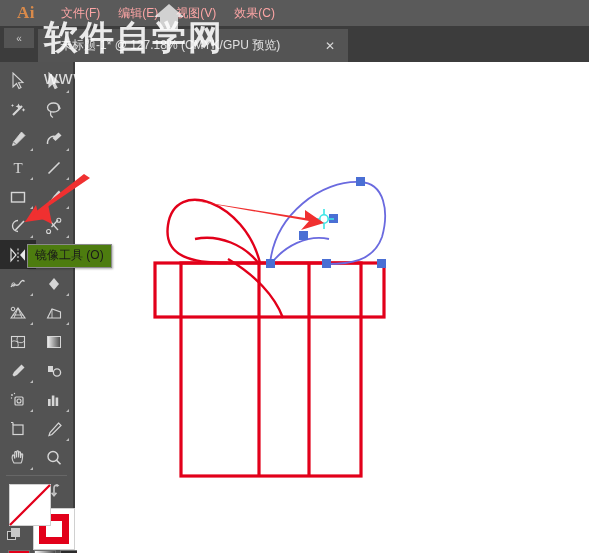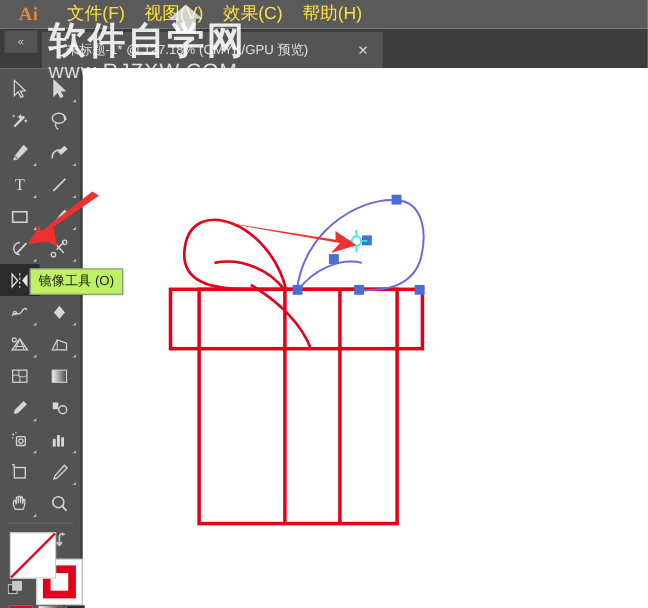--- a/index.html
+++ b/index.html
@@ -15,21 +15,21 @@
     position:absolute; left:0; top:0; width:589px; height:26px;
     background:#5a5a5a;
     display:flex; align-items:flex-end;
   }
   #ai-logo{
     width:52px; height:26px; display:flex; align-items:center; justify-content:center;
     color:#d98a4a; font-size:17px; font-weight:bold; letter-spacing:.5px;
     font-family:"Liberation Serif", serif;
   }
   .menu-item{
-    color:#fde047; font-size:16px; padding:0 9px; line-height:26px;
+    color:#fca5a5; font-size:12px; padding:0 9px; line-height:26px;
     white-space:nowrap; cursor:default;
   }
 
   
   #tabbar{
     position:absolute; left:0; top:26px; width:589px; height:36px;
     background:#3c3c3c;
   }
   #collapse-btn{
     position:absolute; left:4px; top:2px; width:30px; height:20px;
@@ -100,21 +100,21 @@
     position:absolute; left:8px; top:70px; display:flex; gap:4px;
   }
   .mode-box{ width:22px; height:22px; border:1px solid #6e6e6e; cursor:pointer; }
   #mode-color{ background:#e2001a; }
   #mode-gradient{ background:linear-gradient(90deg,#ffffff,#4a4a4a); }
   #mode-none{ background:#2b2b2b; position:relative; overflow:hidden; }
 
   
   #tooltip{
     position:absolute; left:27px; top:244px; z-index:60;
-    background:#bef264; border:1px solid #8a8a8a;
+    background:#4d7c0f; border:1px solid #8a8a8a;
     color:#1a1a1a; font-size:12px; padding:2px 7px 3px 7px;
     white-space:nowrap;
     box-shadow:1px 1px 2px rgba(0,0,0,.3);
   }
 
   
   #canvas{
     position:absolute; left:77px; top:62px; width:512px; height:491px;
     background:#ffffff; overflow:hidden;
   }
@@ -124,37 +124,37 @@
   #watermark{
     position:absolute; left:44px; top:20px; z-index:50; pointer-events:none;
     user-select:none;
   }
   #wm-cn{
     font-size:34px; font-weight:bold; color:rgba(255,255,255,.88);
     letter-spacing:2px; line-height:1; font-family:"DejaVu Sans", sans-serif;
   }
   #wm-en{
     font-size:19px; color:rgba(255,255,255,.80);
-    letter-spacing:1px; line-height:1.1; margin-top:2px;
+    letter-spacing:1px; line-height:1.1; margin-top:14px;
     font-family:"Liberation Sans", sans-serif;
   }
   #wm-house{
     position:absolute; left:108px; top:-18px; width:34px; height:30px;
     opacity:.85;
   }
 </style>
 </head>
 <body>
 
 <div id="menubar">
   <div id="ai-logo">Ai</div>
   <div class="menu-item">文件(F)</div>
+  <div class="menu-item">编辑(E)</div>
   <div class="menu-item">视图(V)</div>
   <div class="menu-item">效果(C)</div>
-  <div class="menu-item">帮助(H)</div>
 </div>
 
 <div id="tabbar">
   <div id="collapse-btn">«</div>
 </div>
 <div id="doc-tab">
   <span id="doc-tab-title">未标题-1* @ 127.18% (CMYK/GPU 预览)</span>
   <span id="doc-tab-close">✕</span>
 </div>
 

